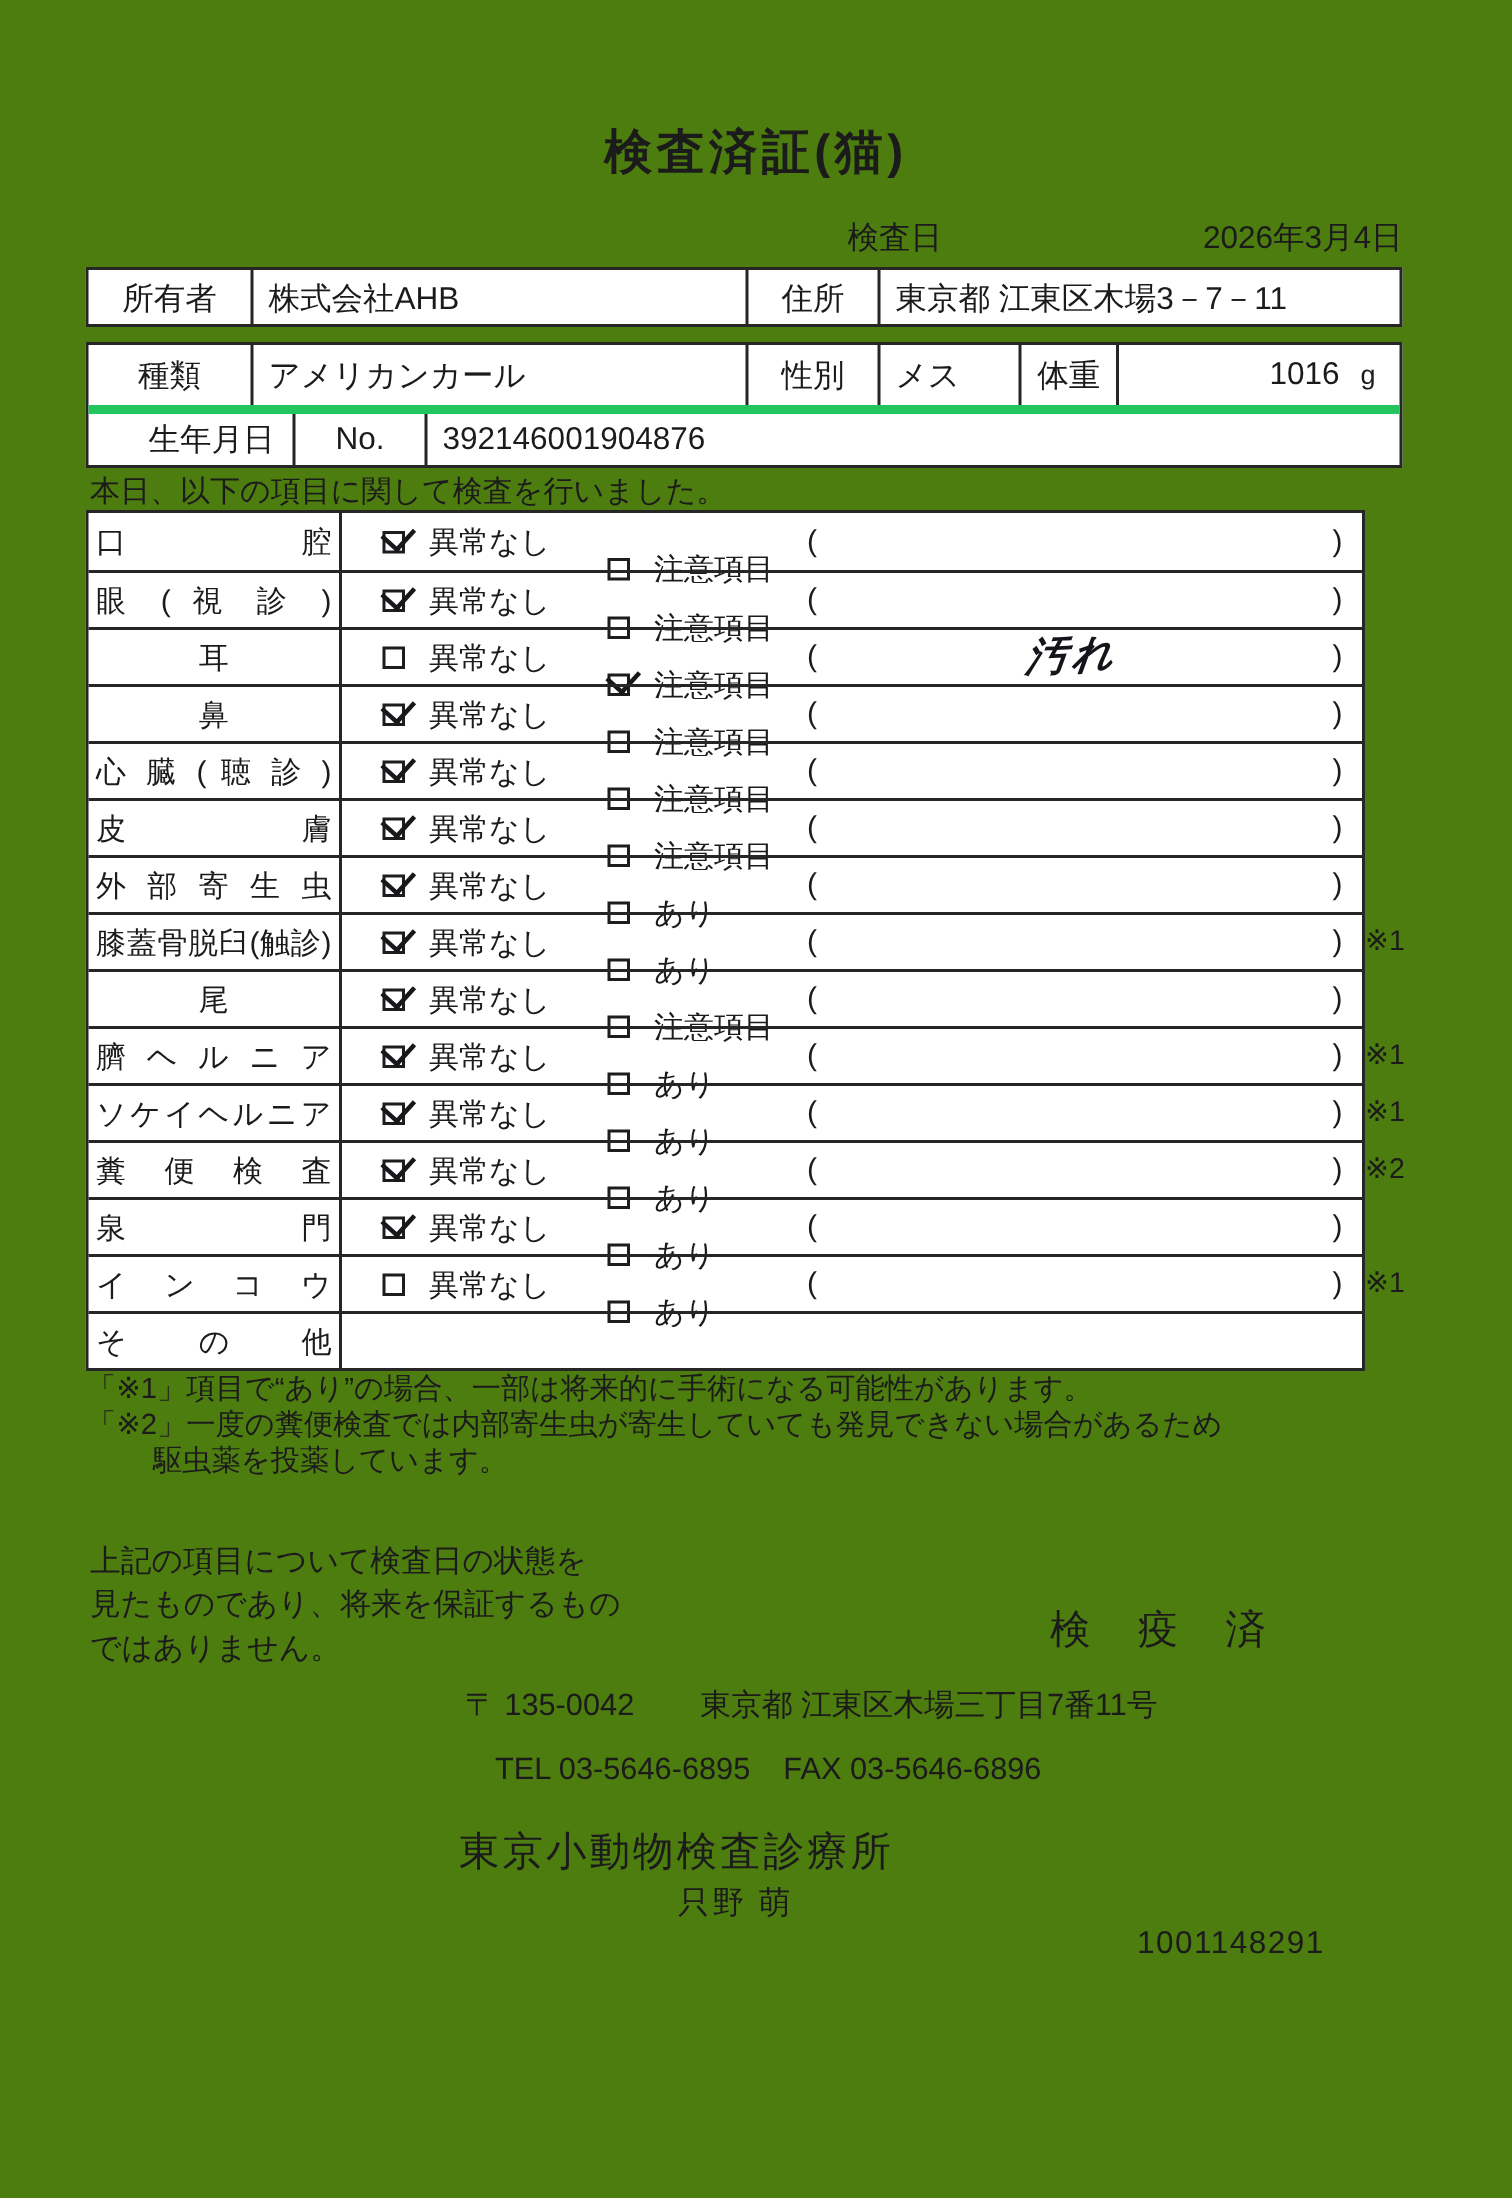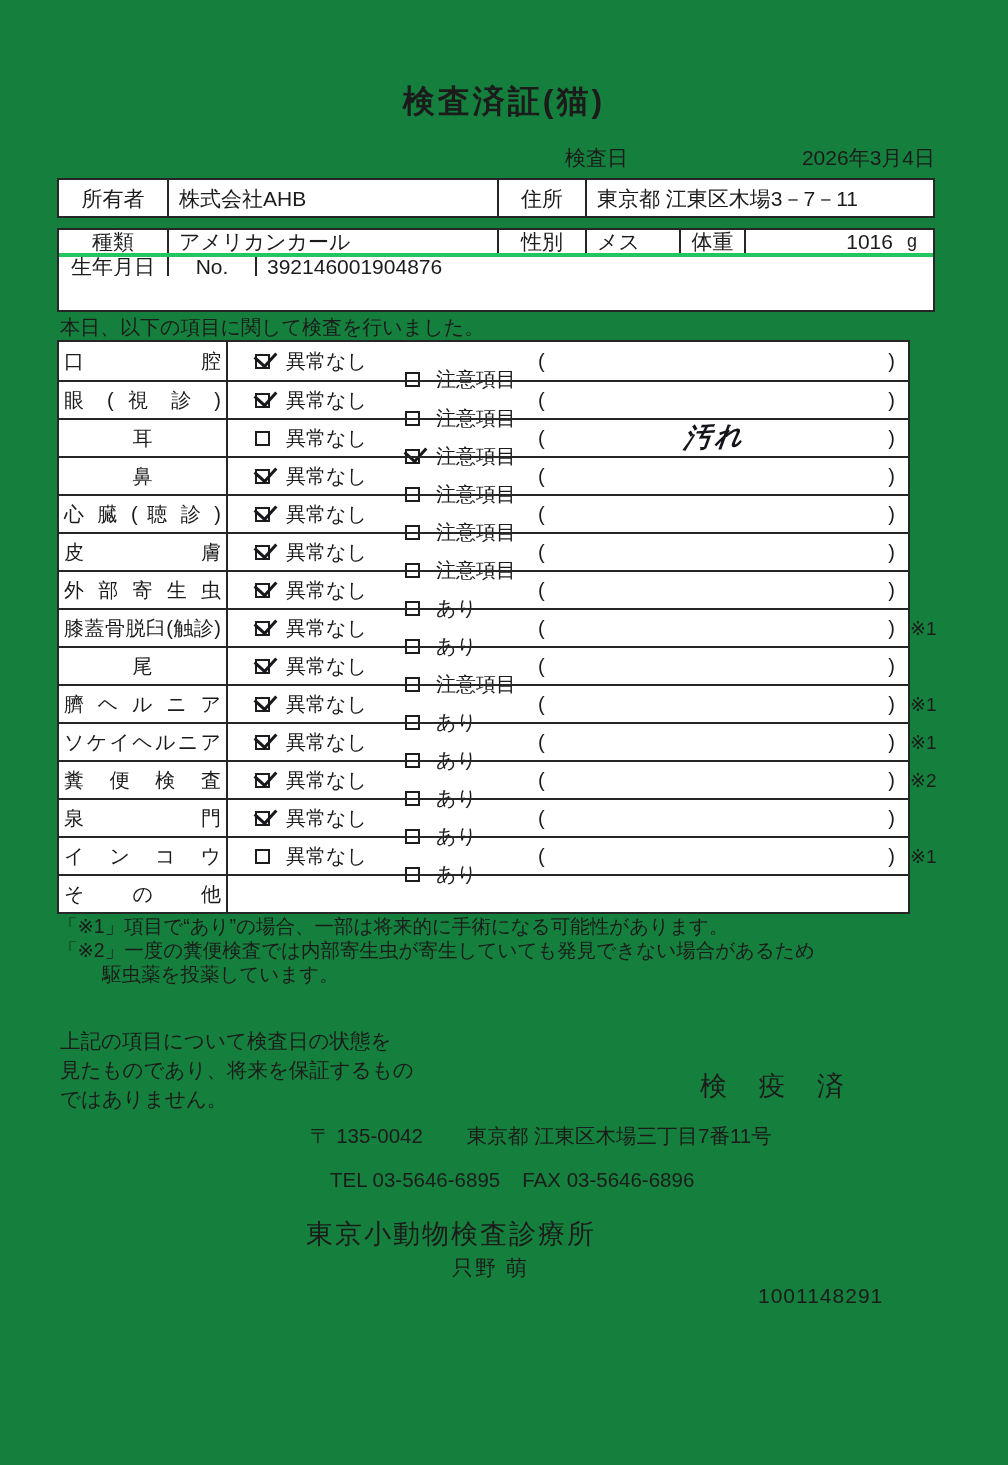--- a/index.html
+++ b/index.html
@@ -1,39 +1,39 @@
 <!DOCTYPE html>
 <html lang="ja"><head>
 <meta charset="utf-8">
 <style>
   html,body{margin:0;padding:0;background:#e9e9e9;}
   .page{
     position:relative;
     width:1008px;height:1465px;
     margin:0 auto;
-    background:#15803d;
+    background:#4d7c0f;
     font-family:"Liberation Sans","DejaVu Sans",sans-serif;
     color:#1b1b1b;
     overflow:hidden;
   }
   
   .title{
     position:absolute;left:0;top:80px;width:100%;
     text-align:center;font-size:32px;font-weight:700;letter-spacing:3px;margin:0;
   }
   .exam-date{position:absolute;left:0;top:144px;width:935px;height:30px;font-size:21px;}
   .exam-date .lbl{position:absolute;left:565px;top:0;}
   .exam-date .val{position:absolute;right:0;top:0;}
   
   .itable{position:absolute;left:57px;width:878px;border:2px solid #262626;box-sizing:border-box;background:#fff;}
   .t1{top:178px;height:40px;}
   .t2{top:228px;height:84px;}
   .irow{display:flex;height:38px;align-items:center;box-sizing:border-box;}
-  .t2 .irow{height:23px;}
-  .t2 .irow+.irow{border-top:4px solid #22c55e;}
+  .t2 .irow{height:40px;}
+  .t2 .irow+.irow{border-top:6px solid #22c55e;padding-left:28px;}
   .icell{box-sizing:border-box;height:100%;display:flex;align-items:center;padding:0 10px;font-size:21px;overflow:hidden;white-space:nowrap;}
   .icell.hd{justify-content:center;padding:0 4px;}
   .icell.bl{border-left:2px solid #262626;}
   .w-lab{width:108px;flex:none;}
   .w-val{width:330px;flex:none;}
   .w-lab2{width:88px;flex:none;}
   .w-rest{flex:1;}
   .w-sex{width:94px;flex:none;}
   .w-wlab{width:65px;flex:none;}
   .weight-cell{justify-content:flex-end;gap:14px;padding-right:16px;}

